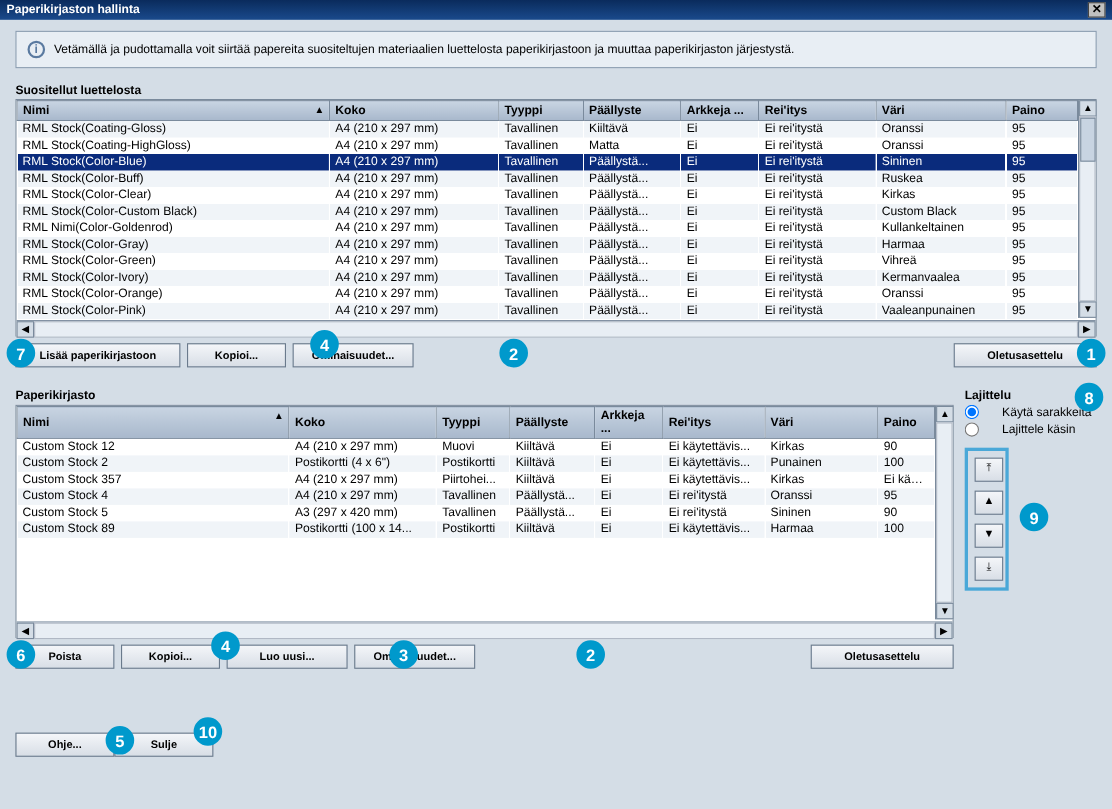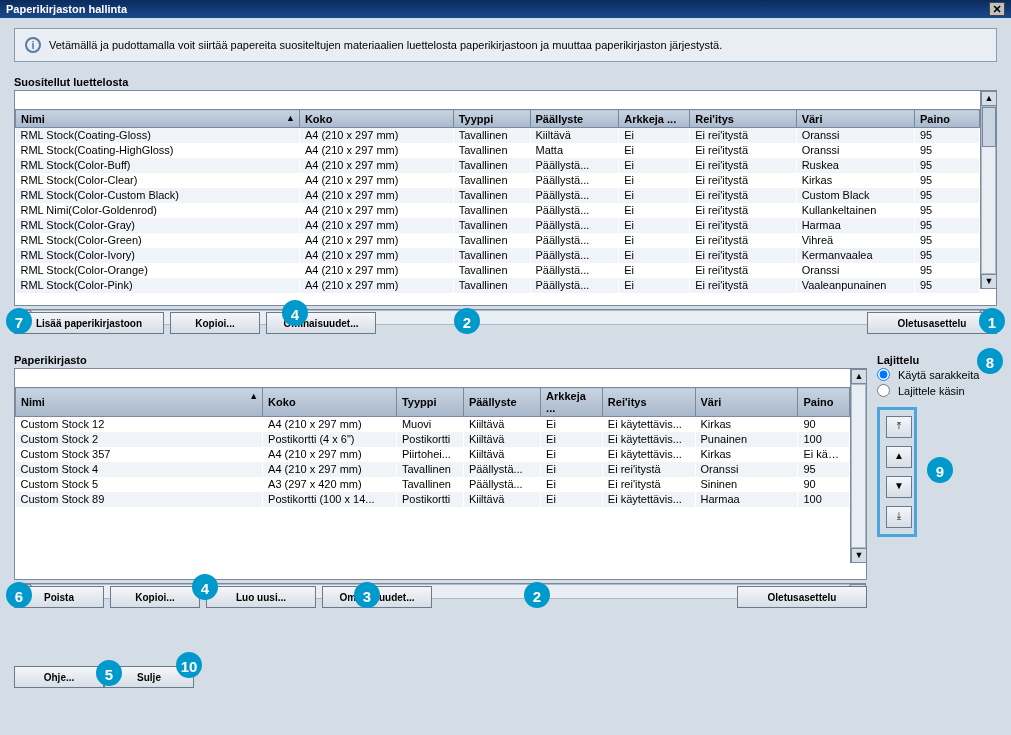--- a/index.html
+++ b/index.html
@@ -55,21 +55,20 @@
   font-weight: bold;
   margin-bottom: 2px;
 }
 .table-wrap {
   position: relative;
   border: 1px solid #7a8a9c;
   background: white;
 }
 .table-scroll {
   overflow: hidden;
-  margin-top: 18px;
 }
 table {
   width: 100%;
   border-collapse: collapse;
   table-layout: fixed;
 }
 th {
   background: linear-gradient(#c8d4e2, #a8b8cc);
   border: 1px solid #7a8a9c;
   text-align: left;
@@ -146,21 +145,21 @@
 .btn.right { margin-left: auto; }
 .lower-area {
   display: flex;
   gap: 10px;
 }
 .lib-left { flex: 1; }
 .lib-right { width: 120px; padding-top: 0px; }
 .radio-group label {
   display: flex;
   align-items: center;
-  gap: 8px;
+  gap: 21px;
   margin-bottom: 3px;
   font-size: 11px;
 }
 .sort-buttons {
   border: 3px solid #4aa8d8;
   padding: 6px;
   display: flex;
   flex-direction: column;
   gap: 8px;
   width: 40px;
@@ -249,20 +248,30 @@
               <td>95</td>
             </tr>
             <tr class="odd">
               <td>RML Stock(Coating-HighGloss)</td>
               <td>A4 (210 x 297 mm)</td>
               <td>Tavallinen</td>
               <td>Matta</td>
               <td>Ei</td>
               <td>Ei rei'itystä</td>
               <td>Oranssi</td>
+              <td>95</td>
+            </tr>
+            <tr class="selected">
+              <td>RML Stock(Color-Blue)</td>
+              <td>A4 (210 x 297 mm)</td>
+              <td>Tavallinen</td>
+              <td>Päällystä...</td>
+              <td>Ei</td>
+              <td>Ei rei'itystä</td>
+              <td>Sininen</td>
               <td>95</td>
             </tr>
             <tr class="even">
               <td>RML Stock(Color-Buff)</td>
               <td>A4 (210 x 297 mm)</td>
               <td>Tavallinen</td>
               <td>Päällystä...</td>
               <td>Ei</td>
               <td>Ei rei'itystä</td>
               <td>Ruskea</td>

